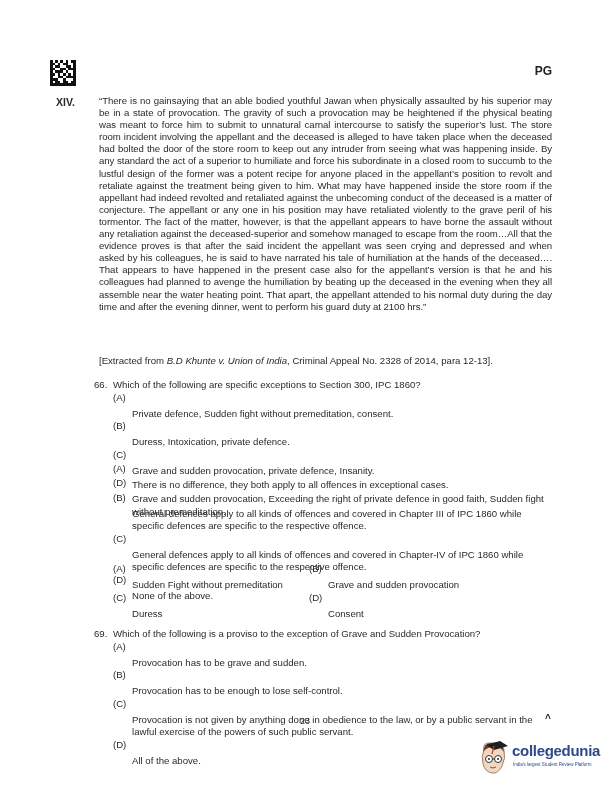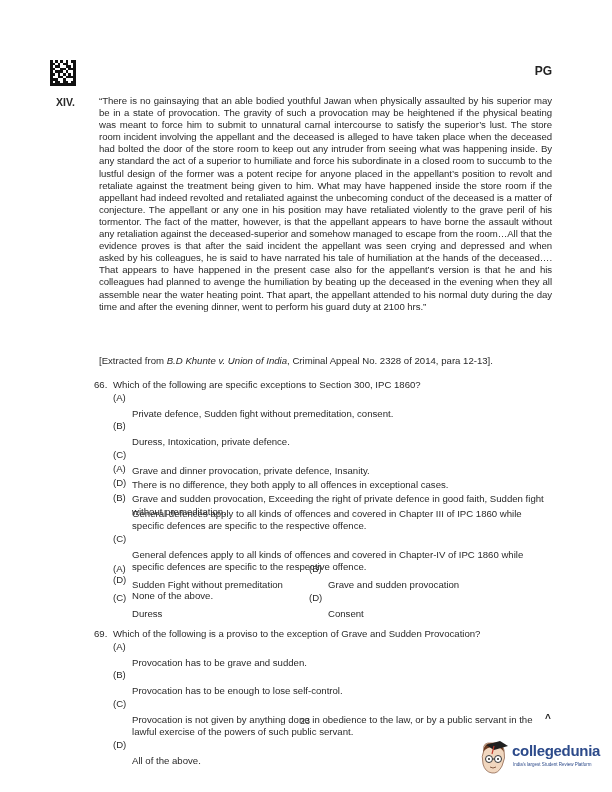--- a/index.html
+++ b/index.html
@@ -175,21 +175,21 @@
   <div class="opt">
       <span class="opt-label">(A)</span>
       <span class="opt-text">Private defence, Sudden fight without premeditation, consent.</span>
     </div>
   <div class="opt">
       <span class="opt-label">(B)</span>
       <span class="opt-text">Duress, Intoxication, private defence.</span>
     </div>
   <div class="opt">
       <span class="opt-label">(C)</span>
-      <span class="opt-text">Grave and dinner provocation, private defence, Insanity.</span>
+      <span class="opt-text">Grave and sudden provocation, private defence, Insanity.</span>
     </div>
   <div class="opt">
       <span class="opt-label">(D)</span>
       <span class="opt-text">Grave and sudden provocation, Exceeding the right of private defence in good faith, Sudden fight without premeditation.</span>
     </div>
 </div>
 
 <div class="question" style="top:463px;">
   <div class="opt">
       <span class="opt-label">(A)</span>

